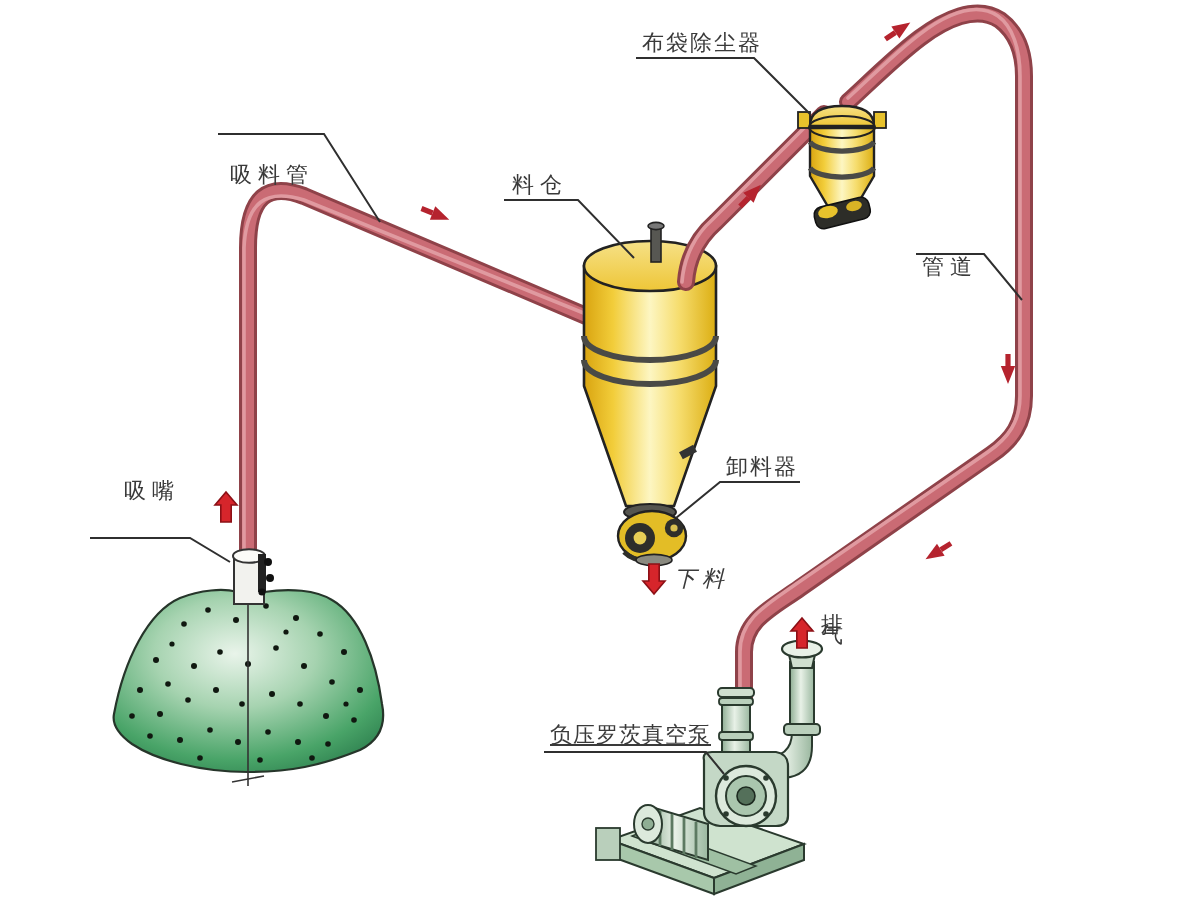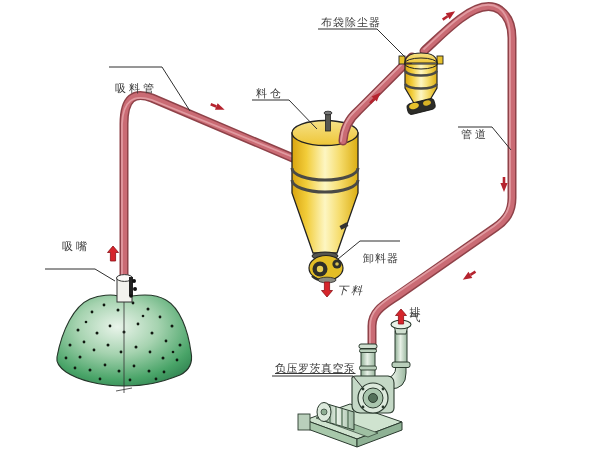--- a/index.html
+++ b/index.html
@@ -233,18 +233,18 @@
     <path d="M400 241 L360 241 L338 259" fill="none"></path>
     <path d="M272 376 L353 376 L362 387" fill="none"></path>
   </g>
 </svg>
 
 <div class="lbl" style="left:115px;top:53px;margin-top:29px;">吸料管</div>
 <div class="lbl" style="left:256px;top:87px;">料仓</div>
 <div class="lbl tight" style="left:321px;top:16px;">布袋除尘器</div>
 <div class="lbl" style="left:461px;top:128px;">管道</div>
 <div class="lbl" style="left:62px;top:240px;">吸嘴</div>
-<div class="lbl tight" style="left:363px;top:228px;margin-top:24px;">卸料器</div>
+<div class="lbl tight" style="left:363px;top:228px;">卸料器</div>
 <div class="lbl" style="left:337px;top:284px;font-style:italic;">下料</div>
 <div class="lbl vert" style="left:408px;top:298px;">排气</div>
 <div class="lbl none" style="left:275px;top:362px;">负压罗茨真空泵</div>
 
 </div>
 
 </body></html>

